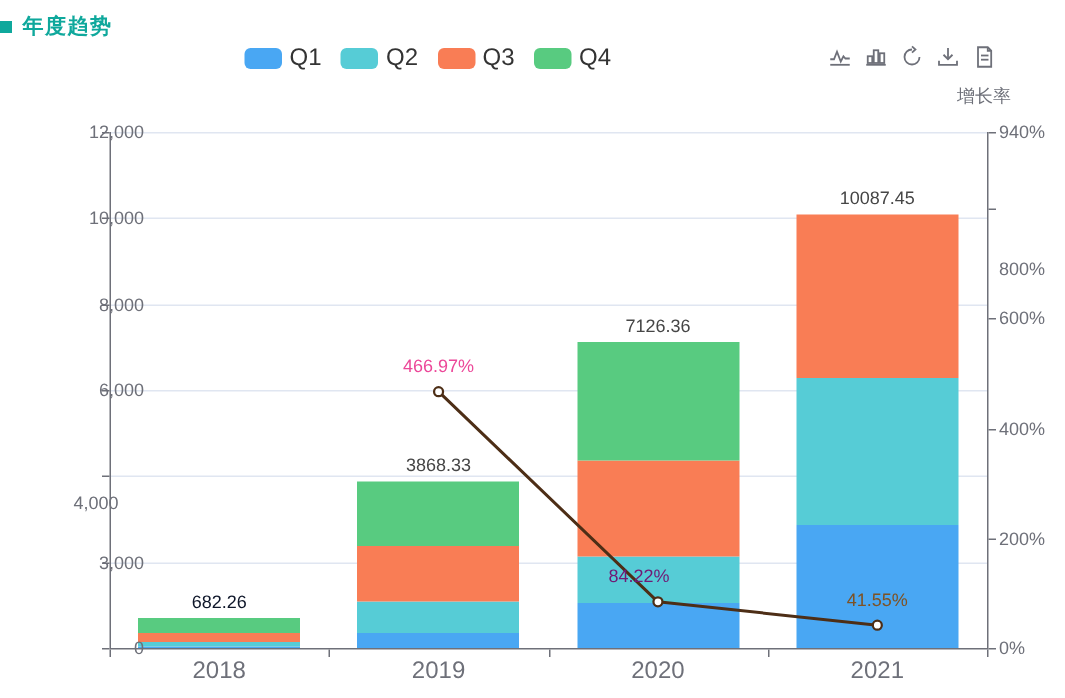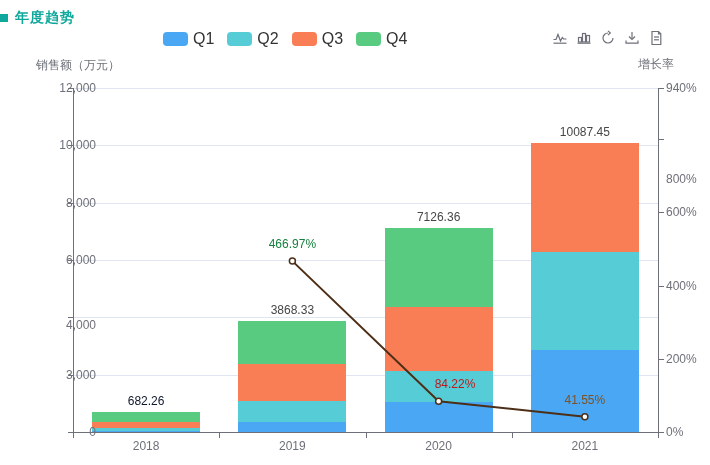--- a/index.html
+++ b/index.html
@@ -23,21 +23,21 @@
   .axis-name.left{left:36px;top:57px;}
   .axis-name.right{left:638px;top:56px;}
 
   #chart{position:absolute;left:0;top:0;width:710px;height:465px;}
   .gridline{position:absolute;height:1px;background:#e0e6f1;}
   .axisline{position:absolute;background:#6e7079;}
   .tickmark{position:absolute;background:#6e7079;}
   .ytick{position:absolute;font-size:12px;color:#6e7079;}
   .ytick.left{text-align:right;width:64px;left:0;padding-left:32px;}
   .ytick.right{text-align:left;left:666px;}
-  .xlabel{position:absolute;font-size:12px;color:#6e7079;text-align:center;width:100px;}
+  .xlabel{position:absolute;font-size:16px;color:#6e7079;text-align:center;width:100px;}
   .barseg{position:absolute;}
   .total-label{position:absolute;font-size:12px;color:#464646;text-align:center;width:120px;}
   .growth-label{position:absolute;font-size:12px;color:#7e5224;text-align:center;width:110px;}
   svg.lineplot{position:absolute;left:0;top:0;}
 </style>
 </head>
 <body>
 
 <div class="app">
 
@@ -96,21 +96,20 @@
     <span class="ticon">
       <svg viewBox="0 0 16 16">
           <path d="M4 1.5 h6.5 L12.8 3.8 V14.5 H4 z"></path>
           <path d="M10.5 1.5 V3.9 H12.8"></path>
           <line x1="6" y1="7" x2="11" y2="7"></line>
           <line x1="6" y1="9.8" x2="11" y2="9.8"></line>
         </svg>
     </span>
   </div>
 
-  <div class="axis-name left">销售额（万元）</div>
   <div class="axis-name right">增长率</div>
 
   <div id="chart">
       <div class="gridline" style="left: 73px; top: 375px; width: 585px; background: rgb(224, 230, 241);"></div>
       <div class="gridline" style="left: 73px; top: 317px; width: 585px; background: rgb(224, 230, 241);"></div>
       <div class="gridline" style="left: 73px; top: 260px; width: 585px; background: rgb(224, 230, 241);"></div>
       <div class="gridline" style="left: 73px; top: 203px; width: 585px; background: rgb(224, 230, 241);"></div>
       <div class="gridline" style="left: 73px; top: 145px; width: 585px; background: rgb(224, 230, 241);"></div>
       <div class="gridline" style="left: 73px; top: 88px; width: 585px; background: rgb(224, 230, 241);"></div>
       <div class="barseg" style="left: 92.125px; top: 430.997px; width: 108px; height: 1.00333px; background: rgb(73, 167, 243);"></div>
@@ -133,21 +132,21 @@
       <div class="barseg" style="left: 530.875px; top: 142.826px; width: 108px; height: 109.634px; background: rgb(249, 125, 85);"></div>
       <div class="total-label" style="left: 524.875px; top: 124.826px; color: rgb(70, 70, 70);">10087.45</div>
       <div class="axisline" style="left: 73px; top: 88px; width: 1px; height: 344px;"></div>
       <div class="axisline" style="left: 658px; top: 88px; width: 1px; height: 344px;"></div>
       <div class="axisline" style="left: 73px; top: 432px; width: 586px; height: 1px;"></div>
       <div class="tickmark" style="left: 68px; top: 432px; width: 5px; height: 1px;"></div>
       <div class="ytick left" style="top: 425px;">0</div>
       <div class="tickmark" style="left: 68px; top: 375px; width: 5px; height: 1px;"></div>
       <div class="ytick left" style="top: 368px;">3,000</div>
       <div class="tickmark" style="left: 68px; top: 317px; width: 5px; height: 1px;"></div>
-      <div class="ytick left" style="top: 318px;">4,000</div>
+      <div class="ytick left" style="top: 328px; text-align: center;">4,000</div>
       <div class="tickmark" style="left: 68px; top: 260px; width: 5px; height: 1px;"></div>
       <div class="ytick left" style="top: 253px;">6,000</div>
       <div class="tickmark" style="left: 68px; top: 203px; width: 5px; height: 1px;"></div>
       <div class="ytick left" style="top: 196px;">8,000</div>
       <div class="tickmark" style="left: 68px; top: 145px; width: 5px; height: 1px;"></div>
       <div class="ytick left" style="top: 138px;">10,000</div>
       <div class="tickmark" style="left: 68px; top: 88px; width: 5px; height: 1px;"></div>
       <div class="ytick left" style="top: 81px;">12,000</div>
       <div class="tickmark" style="left: 659px; top: 432px; width: 5px; height: 1px;"></div>
       <div class="ytick right" style="top: 425px;">0%</div>
@@ -169,17 +168,17 @@
       <div class="xlabel" style="left: 96.125px; top: 439px;">2018</div>
       <div class="xlabel" style="left: 242.375px; top: 439px;">2019</div>
       <div class="xlabel" style="left: 388.625px; top: 439px;">2020</div>
       <div class="xlabel" style="left: 534.875px; top: 439px;">2021</div>
       <svg width="710" height="465" class="lineplot">
         <polyline points="292.4,261.1 438.6,401.2 584.9,416.8" fill="none" stroke="#4d2e16" stroke-width="2" stroke-linejoin="round"></polyline>
         <circle cx="292.375" cy="261.1088510638298" r="3" fill="#fff" stroke="#4d2e16" stroke-width="1.5"></circle>
         <circle cx="438.625" cy="401.17906382978725" r="3" fill="#fff" stroke="#4d2e16" stroke-width="1.5"></circle>
         <circle cx="584.875" cy="416.79446808510636" r="3" fill="#fff" stroke="#4d2e16" stroke-width="1.5"></circle>
       </svg>
-      <div class="growth-label" style="left: 237.375px; top: 237.109px; color: #15803d;">466.97%</div>
-      <div class="growth-label" style="left: 400px; top: 377.179px; color: #b91c1c;">84.22%</div>
+      <div class="growth-label" style="left: 237.375px; top: 237.109px; color: #ec4899;">466.97%</div>
+      <div class="growth-label" style="left: 371px; top: 377.179px; color: #701a75;">84.22%</div>
       <div class="growth-label" style="left: 529.875px; top: 392.794px; color: rgb(126, 82, 36);">41.55%</div>
     </div>
 </div>
 
 </body></html>

